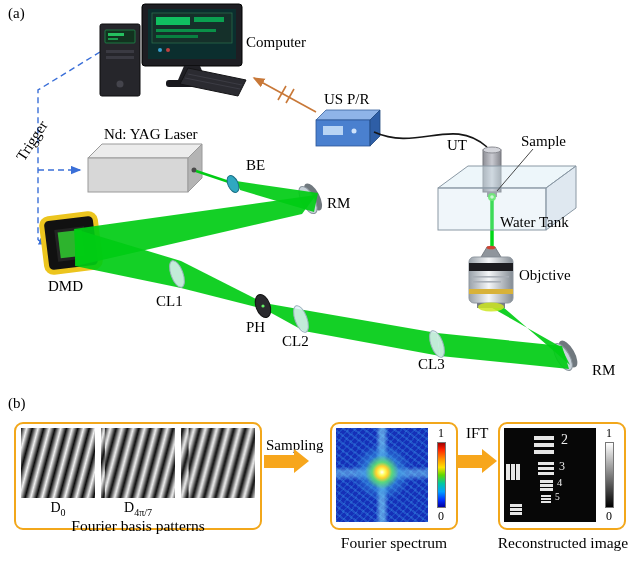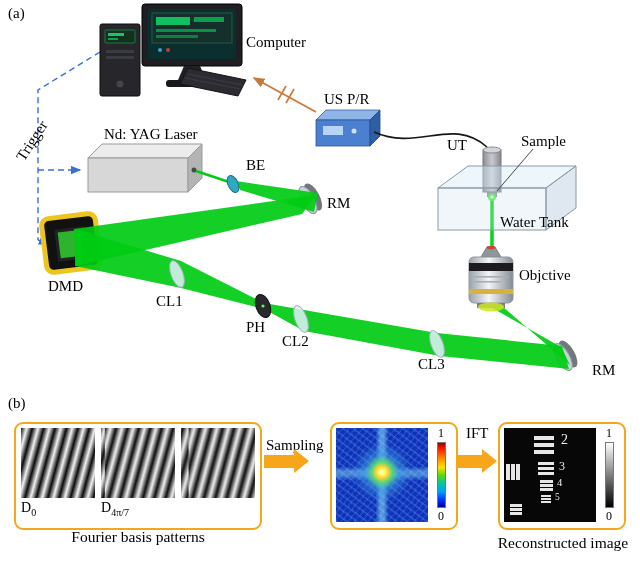--- a/index.html
+++ b/index.html
@@ -12,24 +12,24 @@
   .panelB{position:absolute;left:0;top:395px;width:640px;height:166px;}
   .ptag{position:absolute;font-size:15px;}
   .ybox{position:absolute;background:#fff;border:2.5px solid #f2a71b;border-radius:9px;box-sizing:border-box;}
   .patterns-box{left:14px;top:27px;width:248px;height:108px;padding:4px 5px 0 5px;}
   .pattern-row{display:flex;gap:6px;}
   .fringe{width:74px;height:70px;
      background:repeating-linear-gradient(105deg,#0a0a0a 0px,#f2f2f2 5.5px,#0a0a0a 11px);}
   .fringe.p1{background-position:3.8px 0;}
   .fringe.p2{background-position:7.6px 0;}
   .plabel-row{display:flex;}
-  .plabel{width:74px;margin-right:6px;font-size:14px;line-height:20px;}
+  .plabel{width:74px;margin-right:6px;text-align:center;font-size:14px;line-height:20px;}
   .plabel sub{font-size:10px;}
   .caption{position:absolute;text-align:center;font-size:15.5px;}
-  .cap-patterns{left:10px;top:133px;width:256px;font-family:Liberation Serif, serif;}
+  .cap-patterns{left:10px;top:122px;width:256px;font-family:Liberation Serif, serif;}
   .cap-spectrum{left:318px;top:139px;width:152px;}
   .cap-recon{left:488px;top:139px;width:150px;}
   .flow-label{position:absolute;font-size:15px;}
   .block-arrow{position:absolute;display:flex;align-items:center;}
   .block-arrow .shaft{width:30px;height:13px;background:#f7a61c;}
   .block-arrow .head{width:0;height:0;border-left:15px solid #f7a61c;
      border-top:12px solid transparent;border-bottom:12px solid transparent;}
   .arrow-sampling{left:264px;top:54px;}
   .arrow-ift{left:458px;top:54px;}
   .arrow-ift .shaft{width:24px;}
@@ -247,20 +247,21 @@
     </div>
 
     <div class="ybox spectrum-box">
       <div class="spec-img"></div>
       <div class="cbar-col">
         <span class="cb-label">1</span>
         <div class="cbar jet"></div>
         <span class="cb-label">0</span>
       </div>
     </div>
+    <div class="caption cap-spectrum">Fourier spectrum</div>
 
     <span class="flow-label" style="left:466px;top:30px;">IFT</span>
     <div class="block-arrow arrow-ift">
       <div class="shaft"></div>
       <div class="head"></div>
     </div>
 
     <div class="ybox recon-box">
       <div class="recon-img">
 

